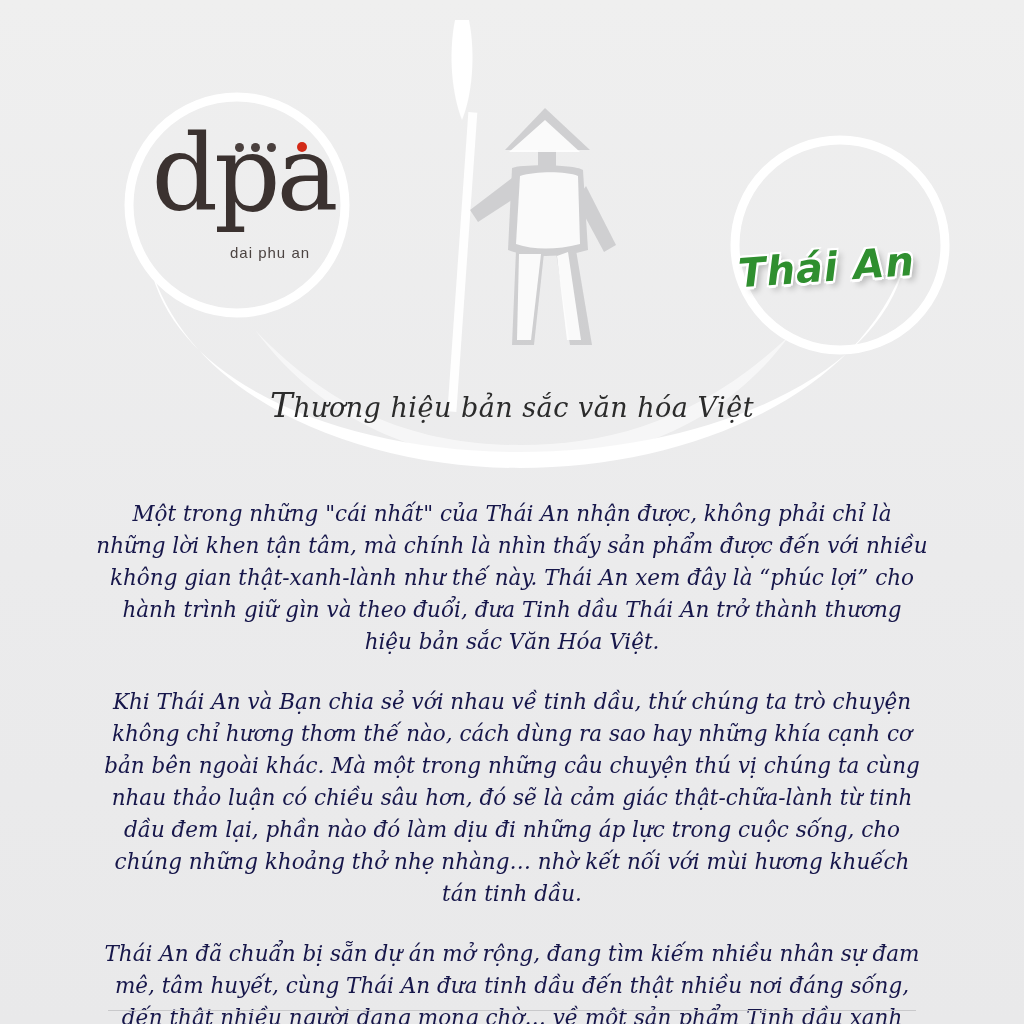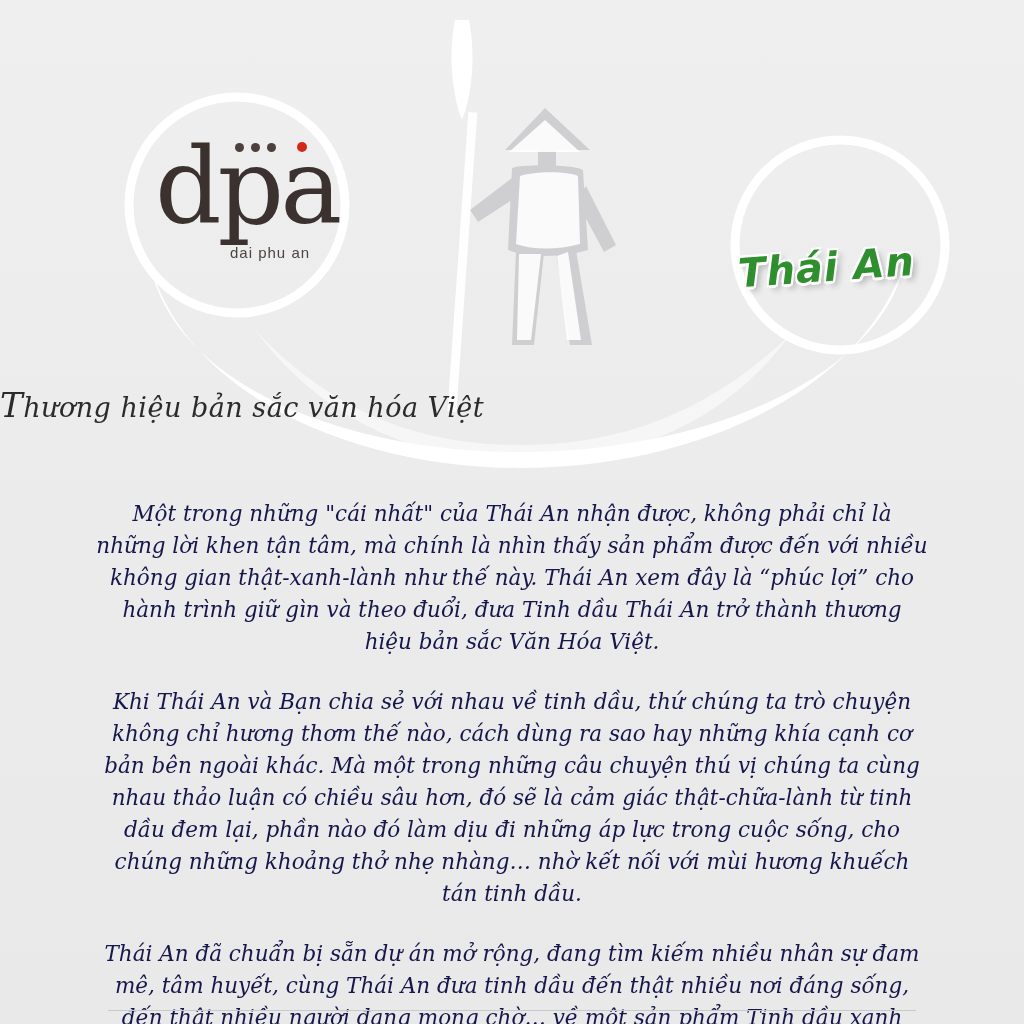--- a/index.html
+++ b/index.html
@@ -46,23 +46,24 @@
     height: 160px;
     text-align: left;
   }
   .logo-word {
     font-family: "DejaVu Serif", serif;
     font-size: 104px;
     line-height: 104px;
     letter-spacing: -4px;
     color: #3b3230;
     font-weight: 400;
-    margin: 17px;
+    margin: 4px;
     padding: 0;
     white-space: nowrap;
+    text-align: center;
   }
   .logo-dots {
     position: absolute;
     left: 97px;
     top: 22px;
     width: 110px;
     height: 16px;
   }
   .logo-dots i {
     position: absolute;
@@ -113,20 +114,21 @@
     display: inline-block;
     white-space: nowrap;
   }
 
   
   .slogan {
     position: absolute;
     left: 0;
     right: 0;
     top: 385px;
+    text-align: center;
     font-family: "DejaVu Serif", serif;
     font-style: italic;
     font-size: 27px;
     color: #2b2b2b;
     letter-spacing: 0.5px;
     white-space: nowrap;
   }
   .slogan .cap {
     font-size: 34px;
   }

